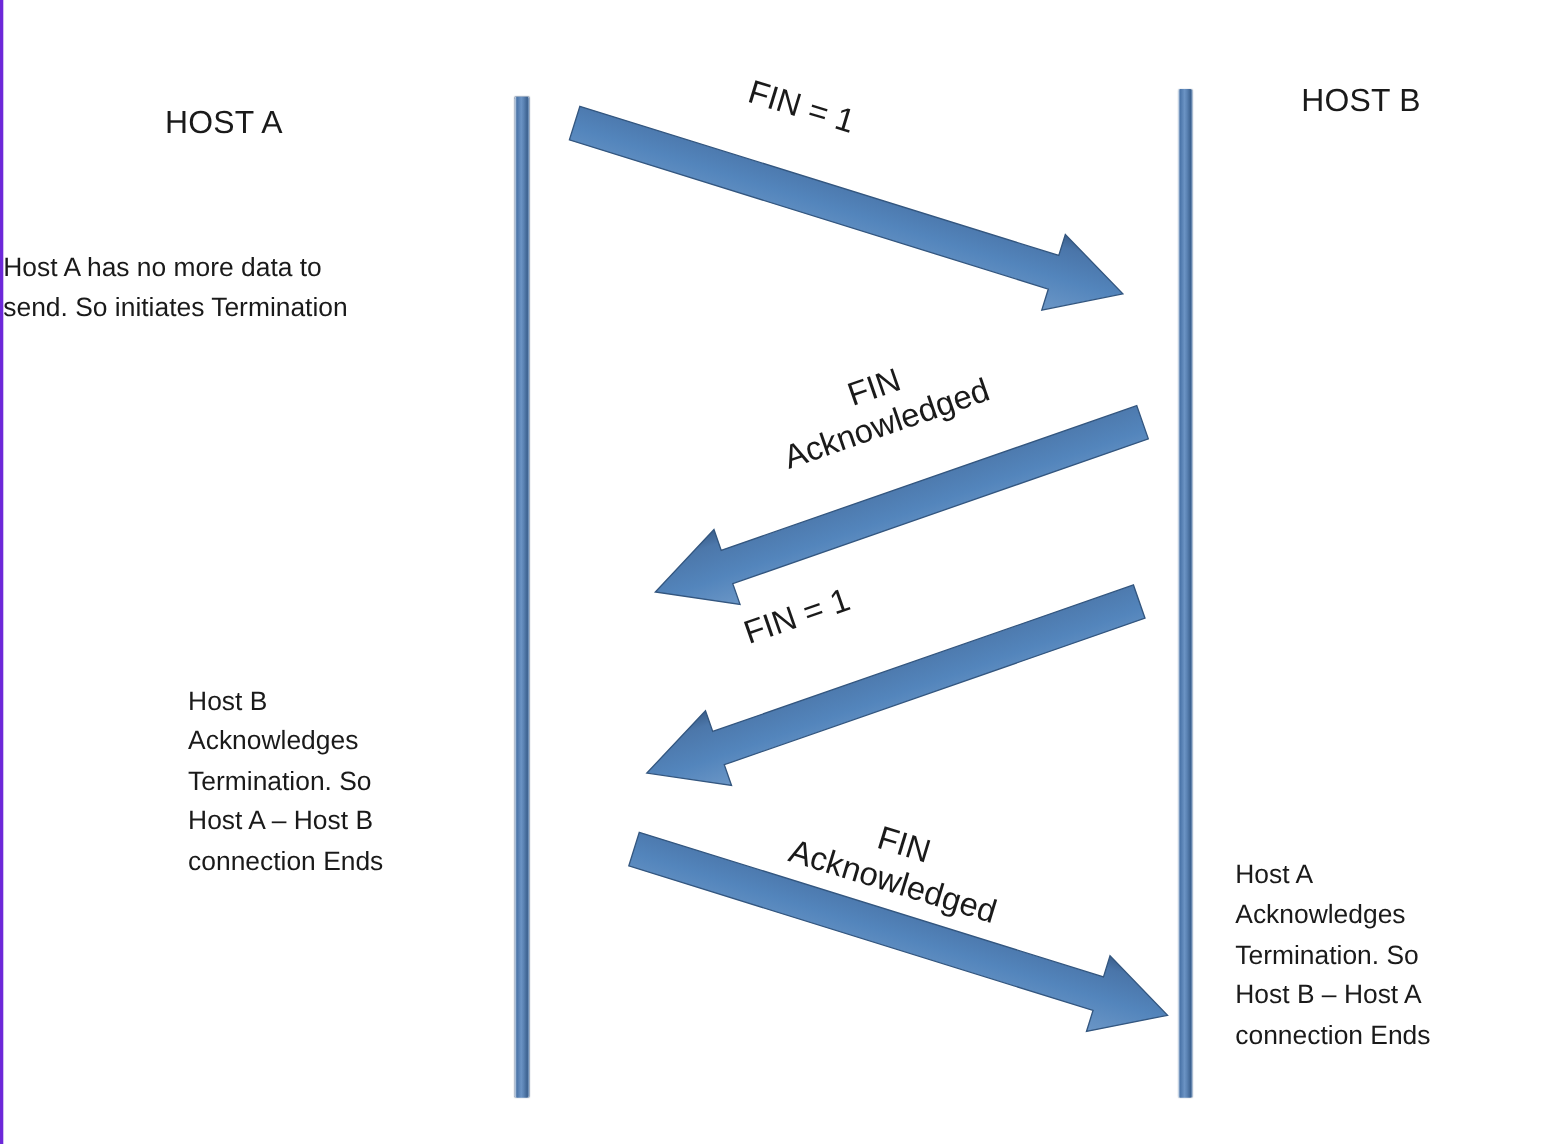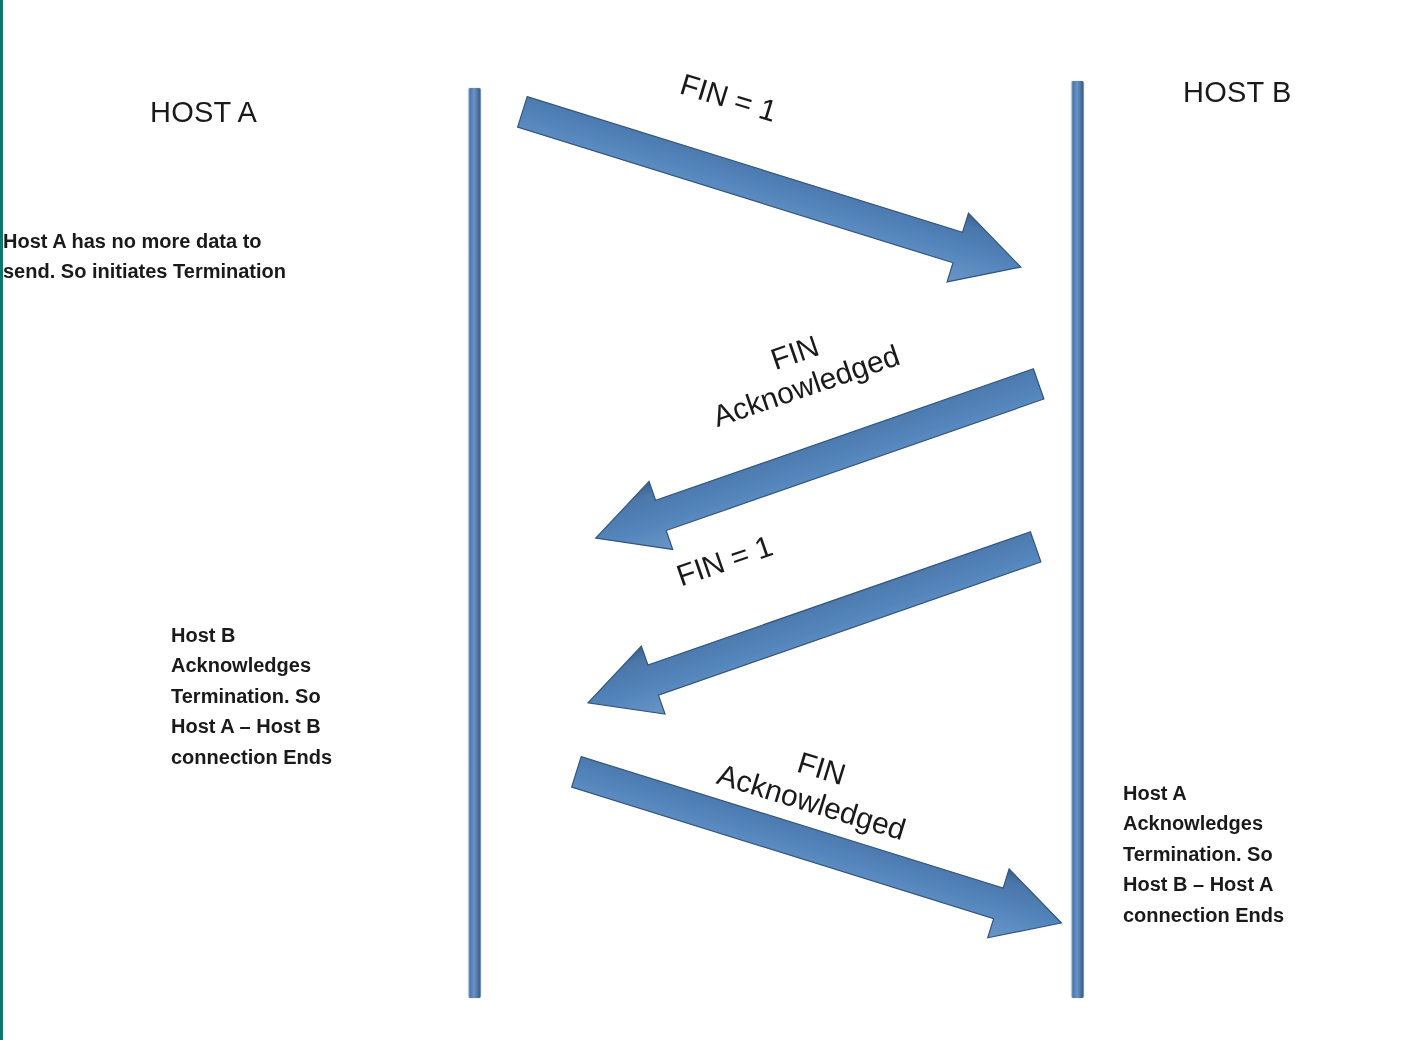--- a/index.html
+++ b/index.html
@@ -8,21 +8,21 @@
     background: #ffffff;
   }
   #canvas {
     position: relative;
     width: 1406px;
     height: 1040px;
     background: #ffffff;
     overflow: hidden;
     font-family: "Liberation Sans", sans-serif;
     color: #1a1a1a;
-    border-left: 3px solid #0f766e;
+    border-left: 3px solid #6d28d9;
     box-sizing: border-box;
   }
 
   
   .lifeline {
     position: absolute;
     width: 13px;
     border-radius: 2px;
     background: linear-gradient(to right,
                 #dfe8f3 0%,
@@ -42,24 +42,23 @@
     font-size: 29px;
     letter-spacing: .2px;
     white-space: nowrap;
   }
   #host-a-label { left: 147px; top: 96px; }
   #host-b-label { left: 1180px; top: 76px; }
 
   
   .note {
     position: absolute;
-    font-size: 20px;
+    font-size: 24px;
     line-height: 1.52;
     white-space: pre-line;
-    font-weight: bold;
   }
   #note-a-initiate { left: 0px;    top: 226px; width: 450px; }
   #note-b-ack      { left: 168px;  top: 620px; width: 290px; }
   #note-b-initiate { left: 1108px; top: 535px; width: 296px; }
   #note-a-ack      { left: 1120px; top: 778px; width: 286px; }
 
   
   .arrow-layer {
     position: absolute;
     left: 0; top: 0;

